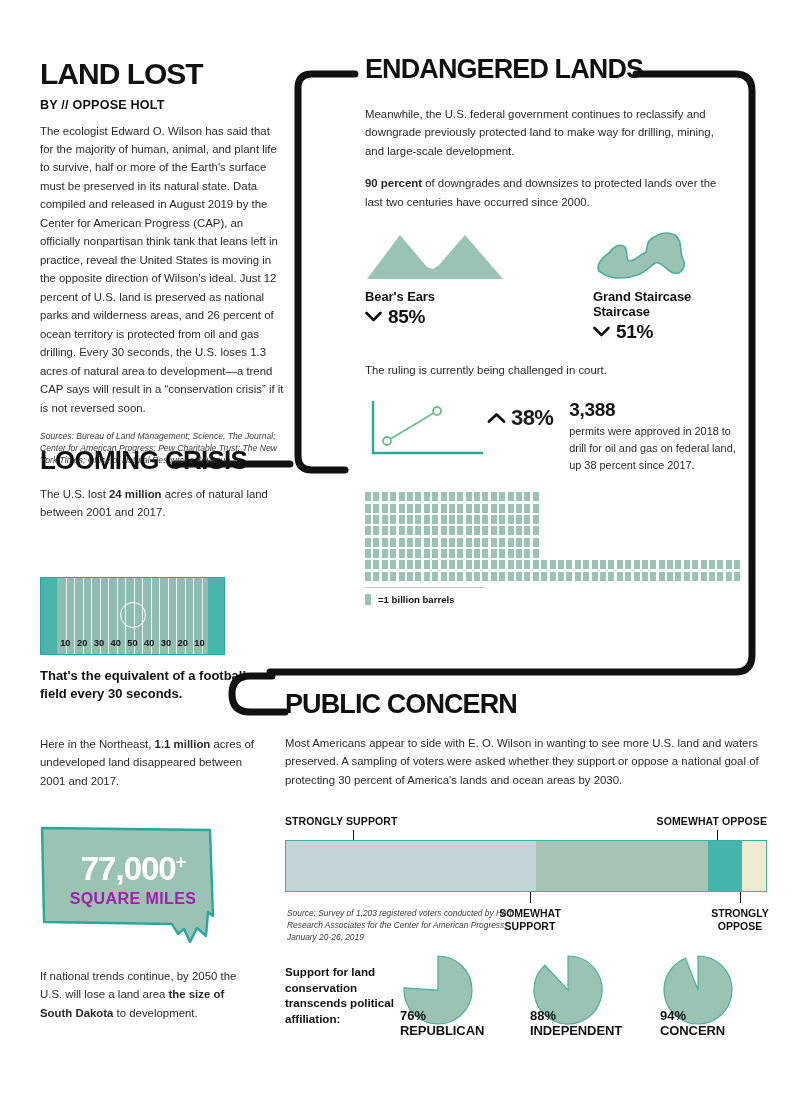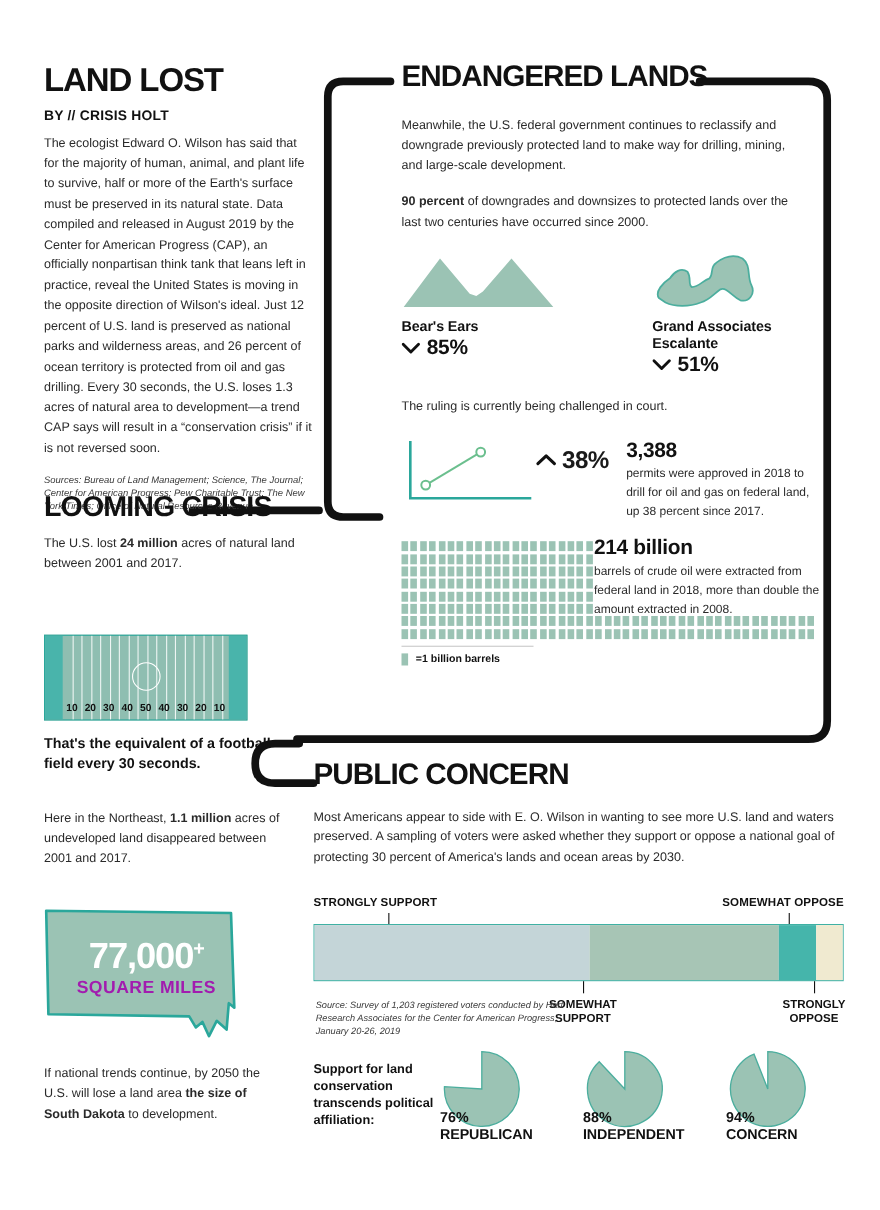--- a/index.html
+++ b/index.html
@@ -130,21 +130,21 @@
     <path d="M 355 62 L 312 62 Q 298 62 298 76 L 298 444 Q 298 458 312 458 L 345 458" fill="none" stroke="#111" stroke-width="7" stroke-linecap="round"></path>
     <path d="M 636 62 L 735 62 Q 752 62 752 79 L 752 643 Q 752 660 735 660 L 270 660" fill="none" stroke="#111" stroke-width="7" stroke-linecap="round"></path>
 
     <path d="M 175 452 L 290 452" fill="none" stroke="#111" stroke-width="7" stroke-linecap="round"></path>
 
     <path d="M 285 700 L 250 700 Q 232 700 232 682 Q 232 664 250 664 L 272 664" fill="none" stroke="#111" stroke-width="7" stroke-linecap="round"></path>
   </svg>
 
   <div id="left-col">
     <h1 class="hdr" id="land-lost-title">LAND LOST</h1>
-    <div id="byline">BY // CRISIS HOLT</div>
+    <div id="byline">BY // OPPOSE HOLT</div>
     <p class="body-txt" id="land-lost-body">The ecologist Edward O. Wilson has said that for the majority of human, animal, and plant life to survive, half or more of the Earth's surface must be preserved in its natural state. Data compiled and released in August 2019 by the Center for American Progress (CAP), an officially nonpartisan think tank that leans left in practice, reveal the United States is moving in the opposite direction of Wilson's ideal. Just 12 percent of U.S. land is preserved as national parks and wilderness areas, and 26 percent of ocean territory is protected from oil and gas drilling. Every 30 seconds, the U.S. loses 1.3 acres of natural area to development—a trend CAP says will result in a “conservation crisis” if it is not reversed soon.</p>
     <p class="sources" id="land-lost-sources">Sources: Bureau of Land Management; Science, The Journal; Center for American Progress; Pew Charitable Trust; The New York Times; Office of Natural Resources Revenue</p>
   </div>
 
   <div id="looming">
     <h2 class="hdr" id="looming-title">LOOMING CRISIS</h2>
     <p class="body-txt" id="looming-body">
       <span>The U.S. lost </span><b>24 million</b><span> acres of natural land between 2001 and 2017.</span>
     </p>
   </div>
@@ -228,21 +228,21 @@
           </svg>
           <span>85%</span>
         </div>
       </div>
       <div class="mon">
         <div class="mon-shape">
           <svg width="115" height="52" viewBox="0 0 115 52">
             <path d="M 6 42 C 2 36 10 28 16 24 C 20 18 26 14 32 18 C 36 24 32 30 36 32 C 42 32 46 26 52 24 C 56 20 52 14 58 10 C 66 4 74 2 82 6 C 90 12 86 22 90 30 C 94 38 88 46 80 44 C 72 40 68 32 62 34 C 56 38 52 44 44 46 C 34 50 20 50 12 46 Z" fill="#9bc3b4" stroke="#4cae9e" stroke-width="1.6" stroke-linejoin="round"></path>
           </svg>
         </div>
-        <div class="mon-name">Grand Associates Escalante</div>
+        <div class="mon-name">Grand Staircase Staircase</div>
         <div class="mon-pct">
           <svg class="chev" width="17" height="11" viewBox="0 0 17 11">
             <path d="M 1.5 2 L 8.5 9 L 15.5 2" fill="none" stroke="#111" stroke-width="2.6" stroke-linecap="round" stroke-linejoin="round"></path>
           </svg>
           <span>51%</span>
         </div>
       </div>
     </div>
 
     <p class="body-txt" id="ruling">The ruling is currently being challenged in court.</p>
@@ -260,24 +260,20 @@
         </svg>
         <span>38%</span>
       </div>
       <div id="permit-text">
         <div class="bignum">3,388</div>
         <div class="bigsub">permits were approved in 2018 to drill for oil and gas on federal land, up 38 percent since 2017.</div>
       </div>
     </div>
 
     <div id="barrels-block">
-      <div id="barrels-text">
-        <div class="bignum">214 billion</div>
-        <div class="bigsub">barrels of crude oil were extracted from federal land in 2018, more than double the amount extracted in 2008.</div>
-      </div>
       <div id="barrel-grid">
           <div class="brow">
             <div class="bar-cell" style="background: rgb(155, 195, 180);"></div>
             <div class="bar-cell" style="background: rgb(155, 195, 180);"></div>
             <div class="bar-cell" style="background: rgb(155, 195, 180);"></div>
             <div class="bar-cell" style="background: rgb(155, 195, 180);"></div>
             <div class="bar-cell" style="background: rgb(155, 195, 180);"></div>
             <div class="bar-cell" style="background: rgb(155, 195, 180);"></div>
             <div class="bar-cell" style="background: rgb(155, 195, 180);"></div>
             <div class="bar-cell" style="background: rgb(155, 195, 180);"></div>

